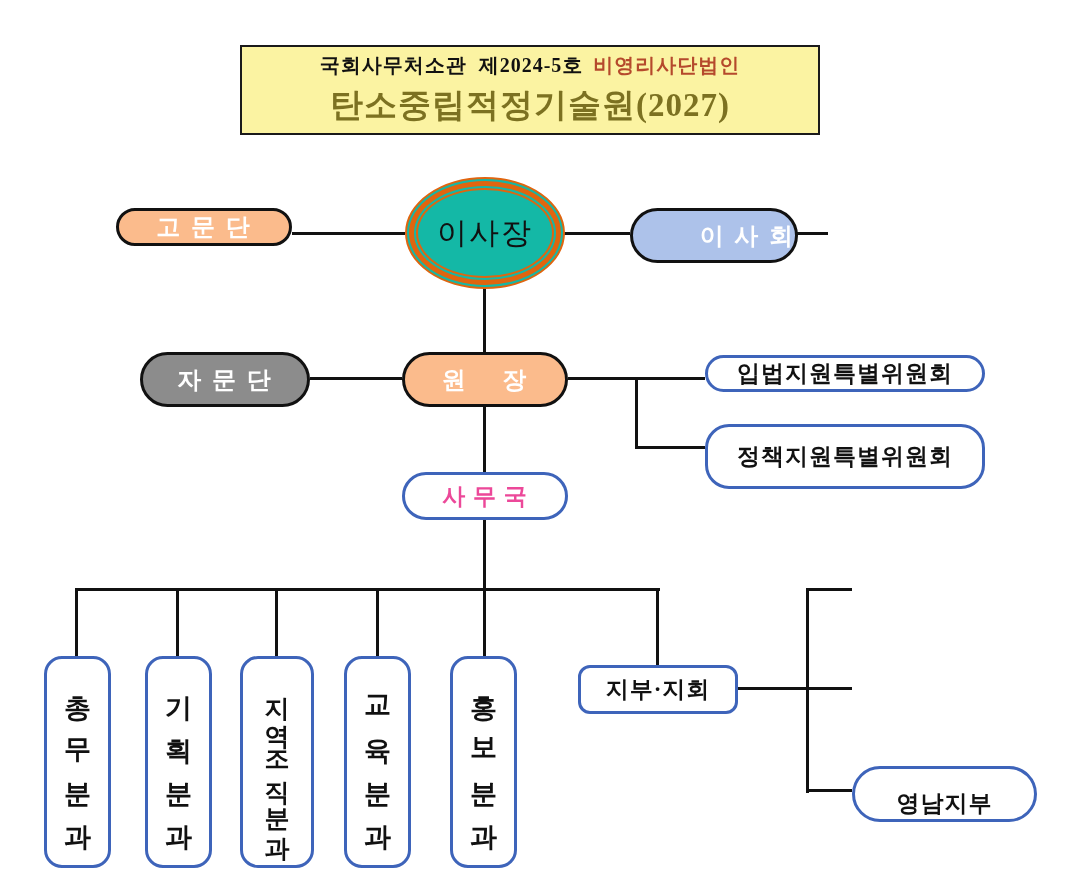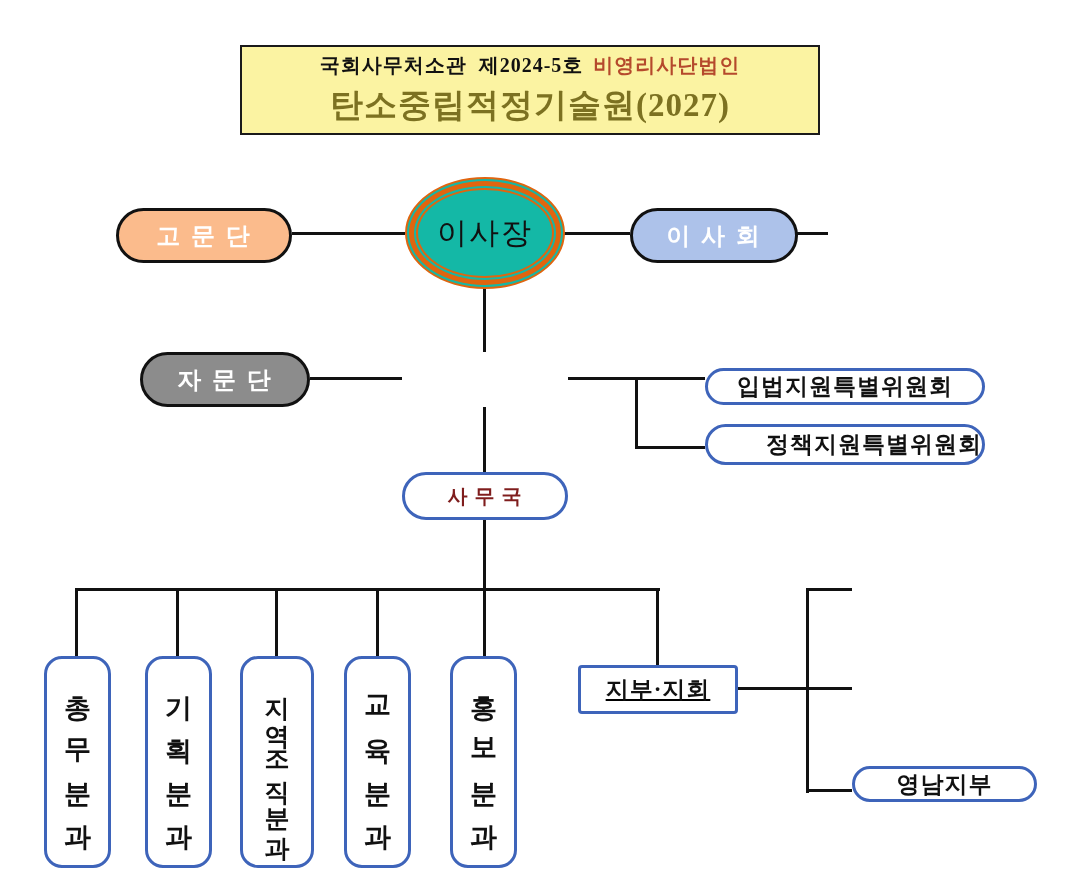--- a/index.html
+++ b/index.html
@@ -47,27 +47,27 @@
   .r1{border:2px solid #E0650F;padding:2px;background:#14b8a6;}
   .r2{border:5px solid #E0650F;padding:2px;}
   .r3{border:2px solid #E0650F;display:flex;align-items:center;justify-content:center;}
   .chairman-label{font-size:30px;color:#111;letter-spacing:2px;white-space:pre;}
   
   .bluebox{
     background:#fff;border:3px solid #3E64BA;
     display:flex;align-items:center;justify-content:center;
   }
   .rounded-lg{border-radius:24px;}
-  .rounded-md{border-radius:4px;text-decoration:underline;}
+  .rounded-md{border-radius:12px;}
   .rounded-full{border-radius:999px;}
   .rounded-v{border-radius:18px;}
   .blabel{
     color:#111;font-weight:bold;font-size:23px;white-space:pre;letter-spacing:1px;
   }
-  .blabel-reg{color:#7f1d1d;font-weight:600;font-size:20px;white-space:pre;letter-spacing:1px;}
+  .blabel-reg{color:#ec4899;font-weight:600;font-size:23px;white-space:pre;letter-spacing:1px;}
   
   .vlabel{
     writing-mode:vertical-rl;text-orientation:upright;
     color:#111;font-weight:600;font-size:27px;letter-spacing:16px;
     white-space:pre;
   }
   .vlabel.tight{font-size:25px;letter-spacing:3px;}
 </style>
 </head>
 <body>
@@ -77,55 +77,58 @@
   <div class="abs banner" style="left:240px;top:45px;width:580px;height:90px;">
     <div class="banner-line1"><span>국회사무처소관  제2024-5호</span><span class="orgtype">비영리사단법인</span></div>
     <div class="banner-title">탄소중립적정기술원(2027)</div>
   </div>
 
   <div class="abs conn" style="left:292px;top:232px;width:113px;height:3px;"></div>
   <div class="abs conn" style="left:563px;top:232px;width:67px;height:3px;"></div>
   <div class="abs conn" style="left:796px;top:232px;width:32px;height:3px;"></div>
   <div class="abs conn" style="left:483px;top:288px;width:3px;height:64px;"></div>
 
-  <div class="abs pill fill-orange" style="left:116px;top:208px;width:176px;height:55px;">
+  <div class="abs pill fill-orange" style="left:116px;top:208px;width:176px;height:38px;">
     <span class="wlabel">고 문 단</span>
   </div>
 
   <div class="abs" style="left:405px;top:177px;width:160px;height:112px;">
     <div class="ring r1">
         <div class="ring r2">
           <div class="ring r3">
       <span class="chairman-label">이사장</span>
     </div>
         </div>
       </div>
   </div>
 
-  <div class="abs pill fill-blue" style="left:630px;top:208px;width:168px;height:55px;">
+  <div class="abs pill fill-blue" style="left:630px;top:208px;width:168px;height:55px;justify-content:flex-end;">
     <span class="wlabel">이 사 회</span>
   </div>
 
 
   <div class="abs conn" style="left:310px;top:377px;width:92px;height:3px;"></div>
   <div class="abs conn" style="left:568px;top:377px;width:137px;height:3px;"></div>
   <div class="abs conn" style="left:635px;top:377px;width:3px;height:72px;"></div>
   <div class="abs conn" style="left:635px;top:446px;width:70px;height:3px;"></div>
   <div class="abs conn" style="left:483px;top:407px;width:3px;height:65px;"></div>
 
   <div class="abs pill fill-gray" style="left:140px;top:352px;width:170px;height:55px;text-align:right;">
     <span class="wlabel">자 문 단</span>
   </div>
 
+  <div class="abs pill fill-orange" style="left:402px;top:352px;width:166px;height:55px;">
+    <span class="wlabel">원    장</span>
+  </div>
 
-  <div class="abs bluebox rounded-lg" style="left:705px;top:355px;width:280px;height:37px;margin-top:13px;">
+  <div class="abs bluebox rounded-lg" style="left:705px;top:355px;width:280px;height:37px;">
     <span class="blabel">입법지원특별위원회</span>
   </div>
 
-  <div class="abs bluebox rounded-lg" style="left:705px;top:424px;width:280px;height:41px;justify-content:flex-end;">
+  <div class="abs bluebox rounded-lg" style="left:705px;top:424px;width:280px;height:65px;">
     <span class="blabel">정책지원특별위원회</span>
   </div>
 
   <div class="abs bluebox rounded-full" style="left:402px;top:472px;width:166px;height:48px;">
     <span class="blabel-reg">사 무 국</span>
   </div>
 
   <div class="abs conn" style="left:483px;top:520px;width:3px;height:70px;"></div>
   <div class="abs conn" style="left:75px;top:588px;width:585px;height:3px;"></div>
   <div class="abs conn" style="left:75px;top:588px;width:3px;height:68px;"></div>
@@ -153,17 +156,17 @@
 
   <div class="abs bluebox rounded-md" style="left:578px;top:665px;width:160px;height:49px;">
     <span class="blabel">지부·지회</span>
   </div>
 
   <div class="abs conn" style="left:738px;top:687px;width:114px;height:3px;"></div>
   <div class="abs conn" style="left:806px;top:588px;width:3px;height:205px;"></div>
   <div class="abs conn" style="left:806px;top:588px;width:46px;height:3px;"></div>
   <div class="abs conn" style="left:806px;top:789px;width:46px;height:3px;"></div>
 
-  <div class="abs bluebox rounded-full" style="left:852px;top:766px;width:185px;height:36px;">
+  <div class="abs bluebox rounded-full" style="left:852px;top:766px;width:185px;height:56px;align-items:flex-end;">
     <span class="blabel">영남지부</span>
   </div>
 
 </div>
 
 </body></html>

